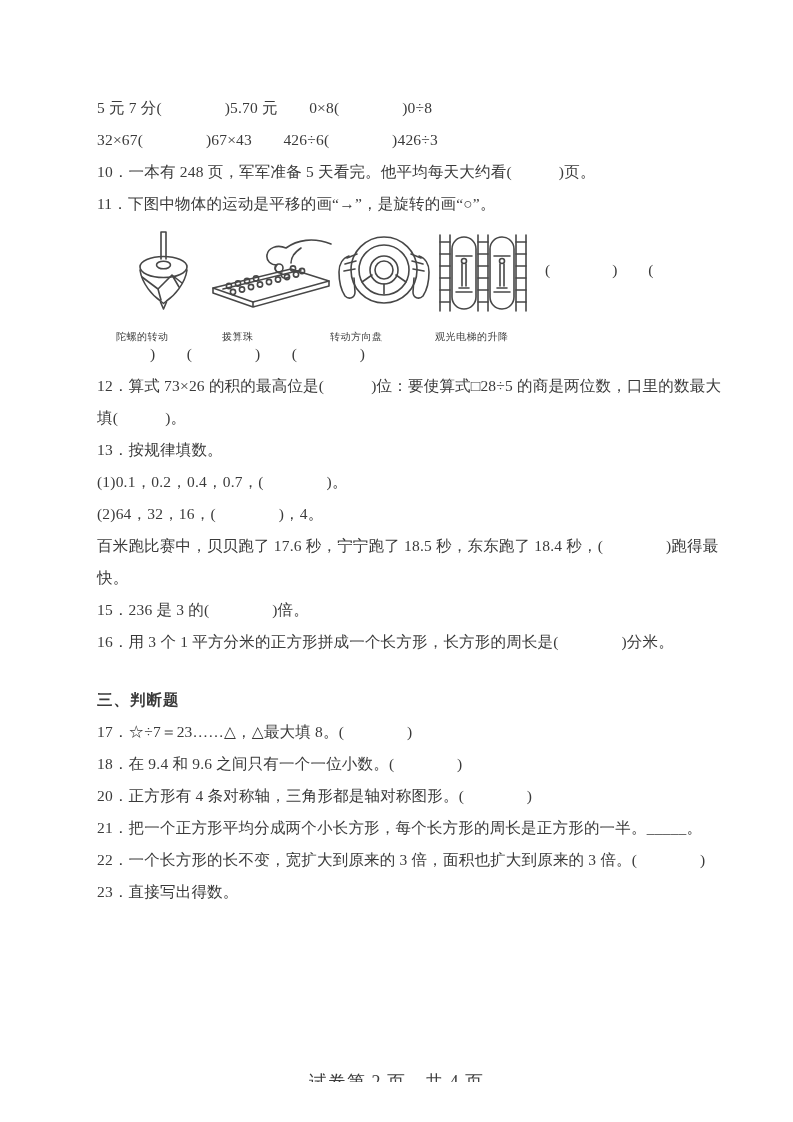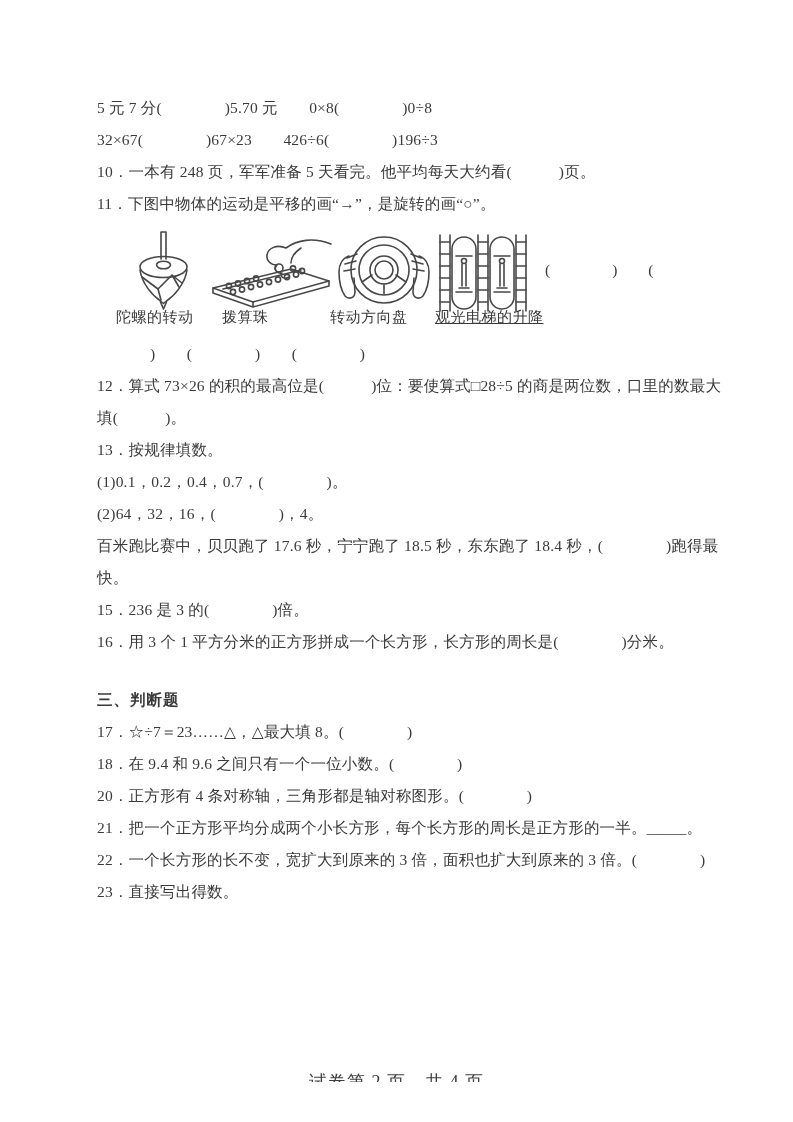--- a/index.html
+++ b/index.html
@@ -24,40 +24,40 @@
   .fig { position:absolute; }
   .fig path, .fig rect, .fig circle, .fig ellipse, .fig line {
     fill:none; stroke:#474747; stroke-width:1.6;
     stroke-linecap:round; stroke-linejoin:round;
   }
   .fig-top      { left:30px;  top:0;   width:74px;  height:82px; }
   .fig-abacus   { left:112px; top:6px; width:124px; height:76px; }
   .fig-wheel    { left:238px; top:0;   width:98px;  height:82px; }
   .fig-elevator { left:340px; top:4px; width:92px;  height:78px; }
   .parens-top { position:absolute; left:448px; top:30px; font-size:15.5px; white-space:nowrap; }
-  .figlabel { position:absolute; top:75px; font-size:15px; line-height:24px; white-space:nowrap; letter-spacing:0.5px; }
-  .fl1 { left:19px; }  .fl2 { left:125px; }  .fl3 { left:233px; }  .fl4 { left:338px;text-decoration:underline; }
+  .figlabel { position:absolute; top:95px; font-size:10px; line-height:24px; white-space:nowrap; letter-spacing:0.5px; }
+  .fl1 { left:19px; }  .fl2 { left:125px; }  .fl3 { left:233px; }  .fl4 { left:338px; }
   .parens-bottom { margin-left:53px; }
   .footer {
     position:absolute; left:0; right:0; top:1070px; text-align:center;
     font-size:18px; color:#3d3d3d; letter-spacing:1px;
   }
   .watermark {
     position:absolute; left:3px; top:1100px; font-size:10px;
     color:#d4d4d4; font-family:"Liberation Sans","DejaVu Sans",sans-serif;
   }
 </style>
 </head>
 <body>
 
 <div class="page">
   <div class="content">
 
     <div class="ln">5 元 7 分(　　　　)5.70 元　　0×8(　　　　)0÷8</div>
-    <div class="ln">32×67(　　　　)67×23　　426÷6(　　　　)196÷3</div>
+    <div class="ln">32×67(　　　　)67×43　　426÷6(　　　　)426÷3</div>
     <div class="ln">10．一本有 248 页，军军准备 5 天看完。他平均每天大约看(　　　)页。</div>
     <div class="ln">11．下图中物体的运动是平移的画“→”，是旋转的画“○”。</div>
 
     <div class="figures">
       <svg class="fig fig-top" viewBox="0 0 74 82">
         <path d="M34 2 L34 29 M39 2 L39 29 M34 2 L39 2"></path>
         <ellipse cx="36.5" cy="37" rx="23.5" ry="10.5"></ellipse>
         <ellipse cx="36.5" cy="35" rx="7" ry="3.8"></ellipse>
         <path d="M13 40 C15 54 26 66 33.5 71 L36.5 73.5 L39.5 71 C47 66 58 54 60 40"></path>
         <path d="M15 47 L31 59 L45 45 L55 53 M31 59 L34 70 M45 45 L52 57"></path>

